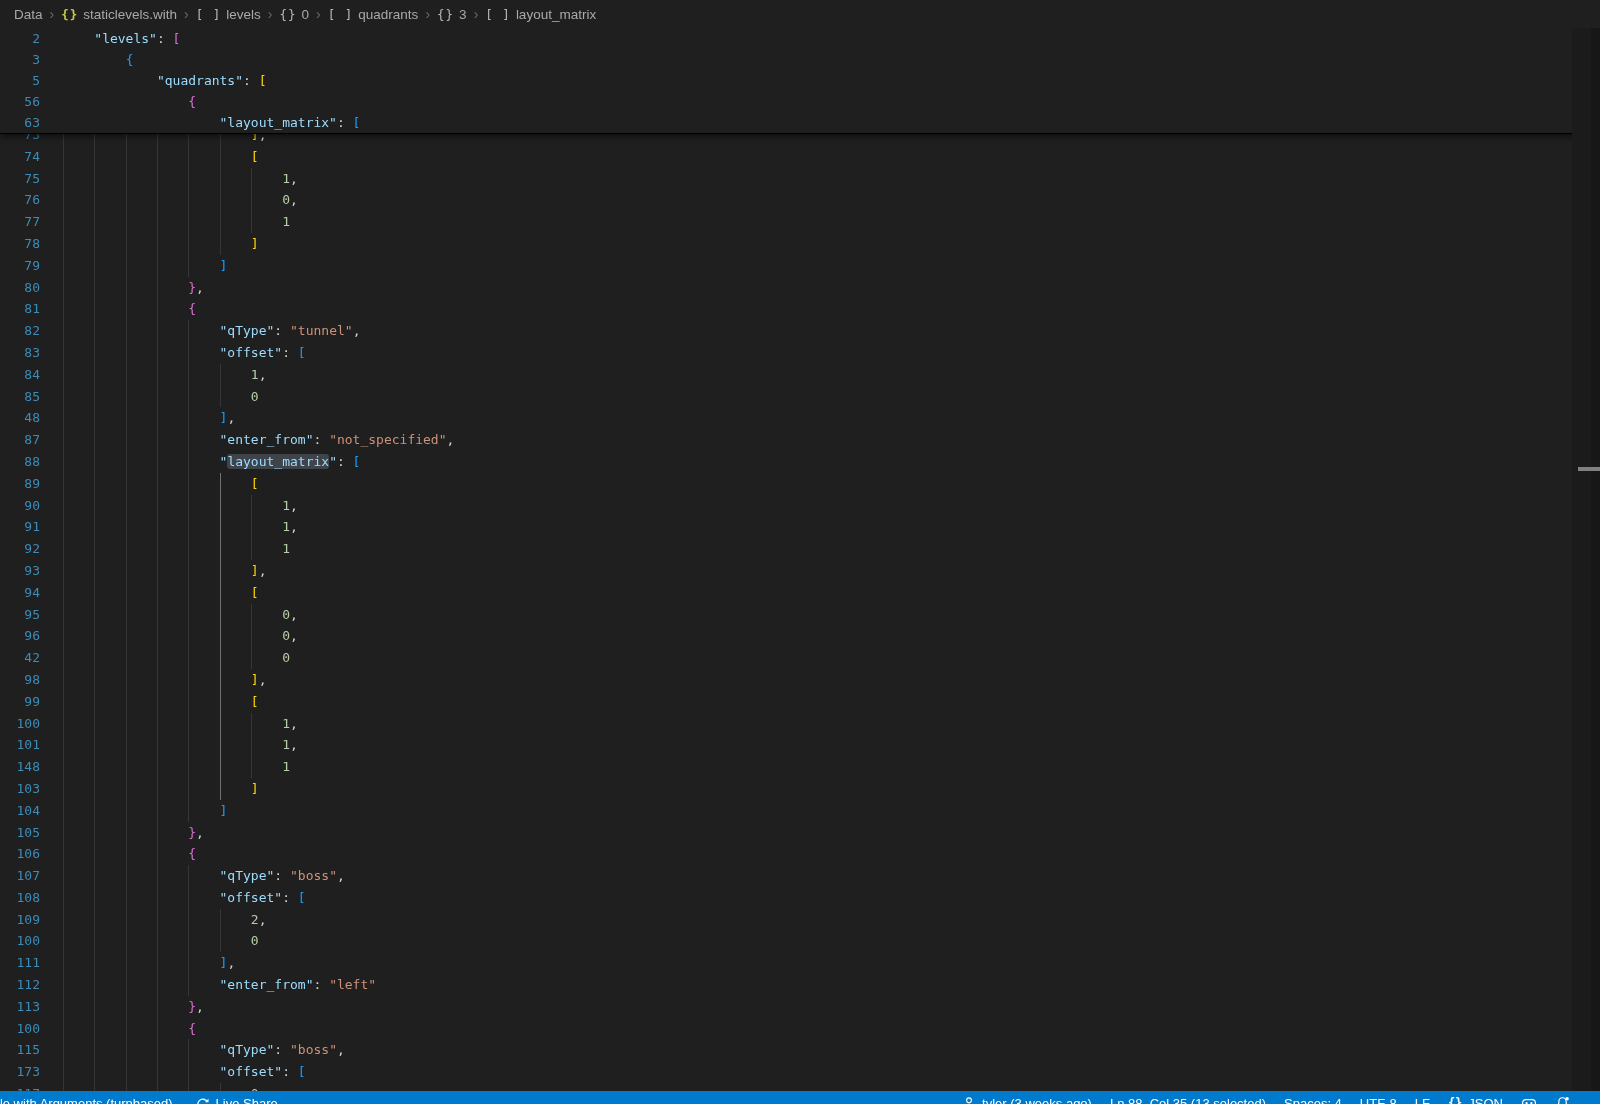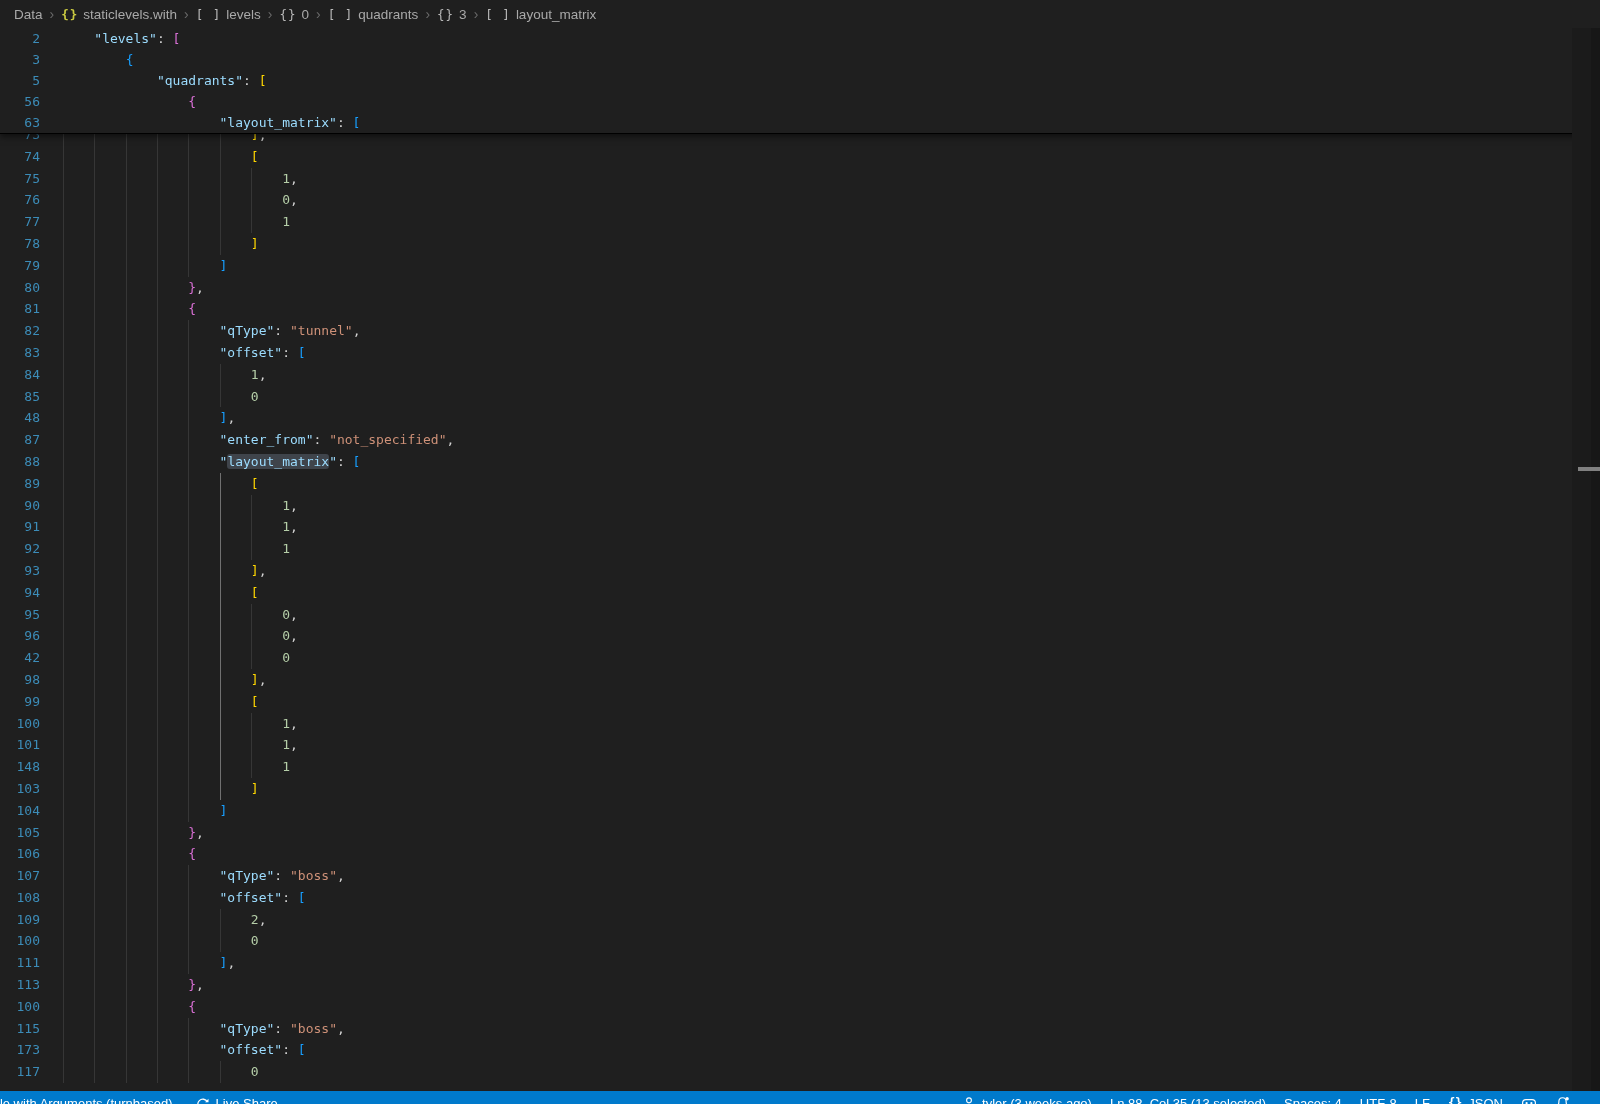--- a/index.html
+++ b/index.html
@@ -261,20 +261,24 @@
         </div>
         <div class="row">
           <span class="ln">100</span>
           <div class="code"><span class="guide" style="left: 0ch;"></span><span class="guide" style="left: 4ch;"></span><span class="guide" style="left: 8ch;"></span><span class="guide" style="left: 12ch;"></span><span class="guide" style="left: 16ch;"></span><span class="guide" style="left: 20ch;"></span><span>                        </span><span class="tk-n">0</span></div>
         </div>
         <div class="row">
           <span class="ln">111</span>
           <div class="code"><span class="guide" style="left: 0ch;"></span><span class="guide" style="left: 4ch;"></span><span class="guide" style="left: 8ch;"></span><span class="guide" style="left: 12ch;"></span><span class="guide" style="left: 16ch;"></span><span>                    </span><span class="tk-b">]</span><span class="tk-p">,</span></div>
         </div>
         <div class="row">
+          <span class="ln">112</span>
+          <div class="code"><span class="guide" style="left: 0ch;"></span><span class="guide" style="left: 4ch;"></span><span class="guide" style="left: 8ch;"></span><span class="guide" style="left: 12ch;"></span><span class="guide" style="left: 16ch;"></span><span>                    </span><span class="tk-k">"enter_from"</span><span class="tk-p">: </span><span class="tk-s">"left"</span></div>
+        </div>
+        <div class="row">
           <span class="ln">113</span>
           <div class="code"><span class="guide" style="left: 0ch;"></span><span class="guide" style="left: 4ch;"></span><span class="guide" style="left: 8ch;"></span><span class="guide" style="left: 12ch;"></span><span>                </span><span class="tk-m">}</span><span class="tk-p">,</span></div>
         </div>
         <div class="row">
           <span class="ln">100</span>
           <div class="code"><span class="guide" style="left: 0ch;"></span><span class="guide" style="left: 4ch;"></span><span class="guide" style="left: 8ch;"></span><span class="guide" style="left: 12ch;"></span><span>                </span><span class="tk-m">{</span></div>
         </div>
         <div class="row">
           <span class="ln">115</span>
           <div class="code"><span class="guide" style="left: 0ch;"></span><span class="guide" style="left: 4ch;"></span><span class="guide" style="left: 8ch;"></span><span class="guide" style="left: 12ch;"></span><span class="guide" style="left: 16ch;"></span><span>                    </span><span class="tk-k">"qType"</span><span class="tk-p">: </span><span class="tk-s">"boss"</span><span class="tk-p">,</span></div>

